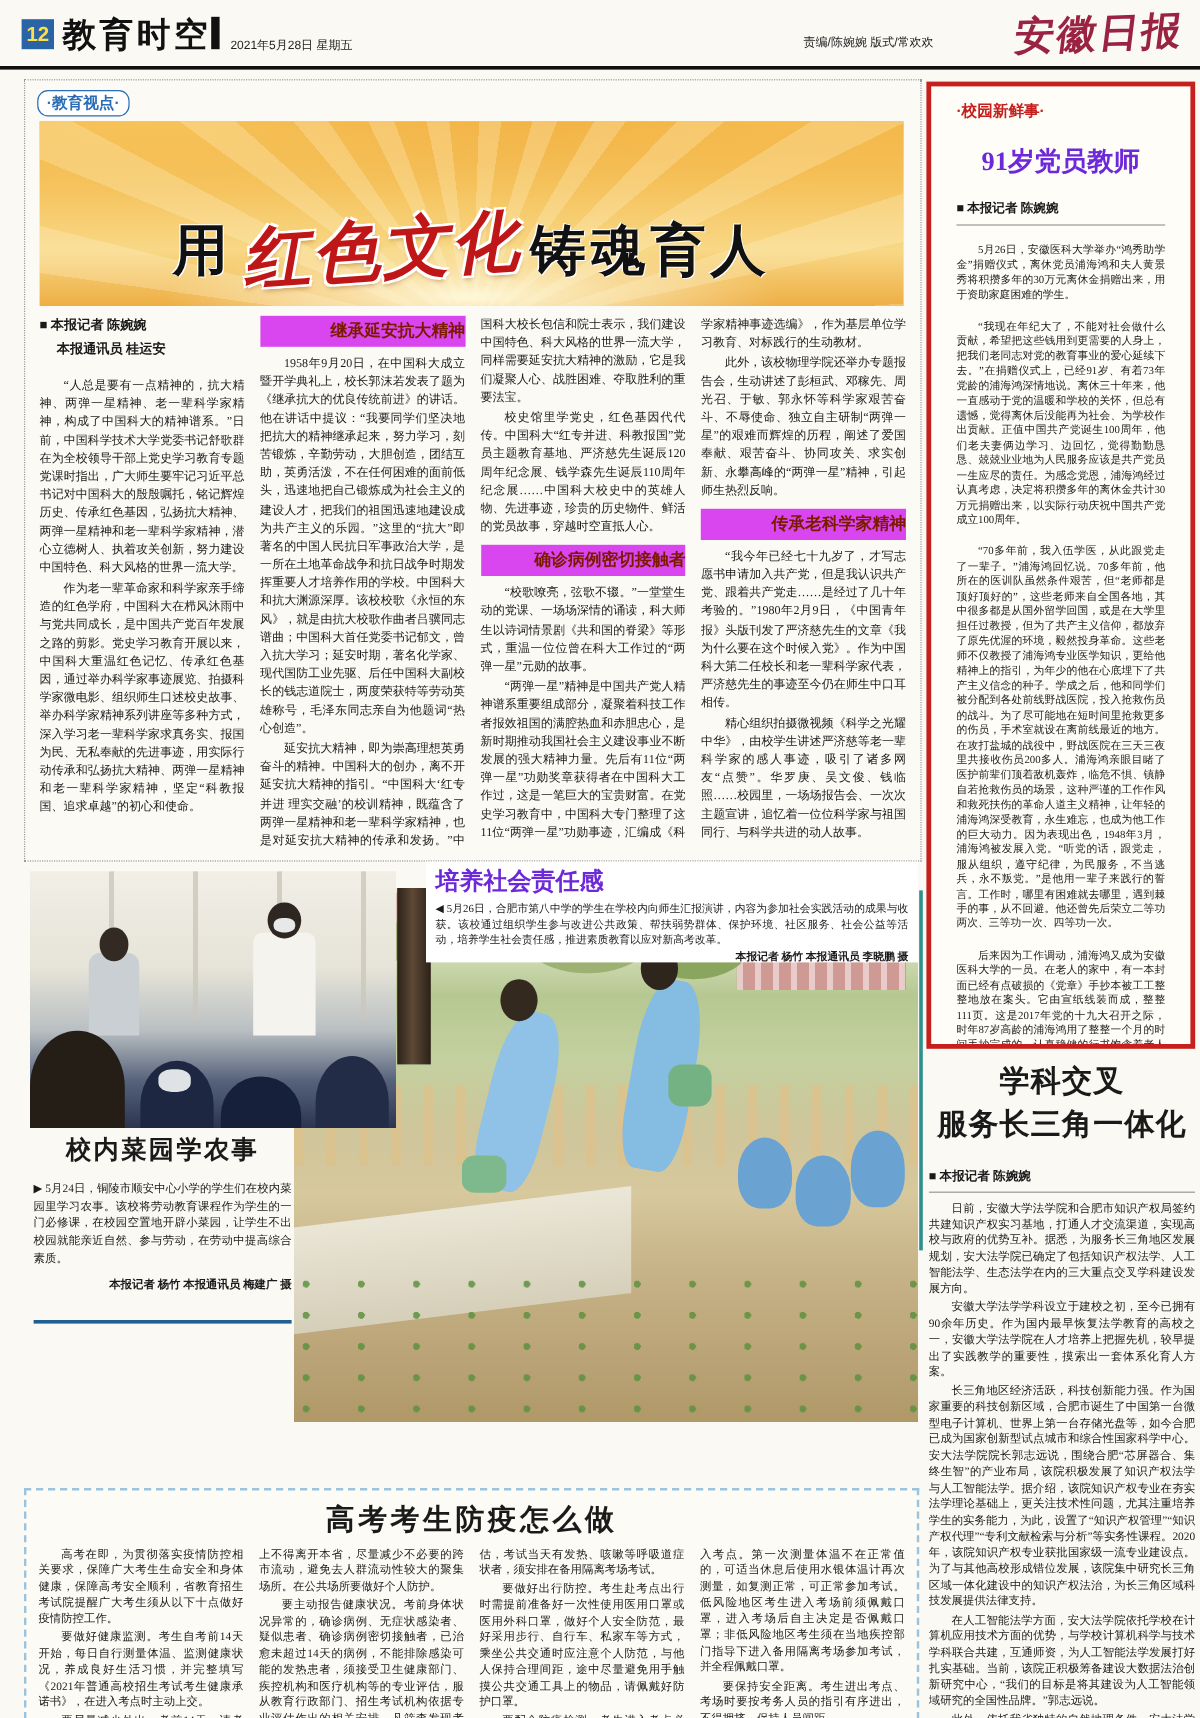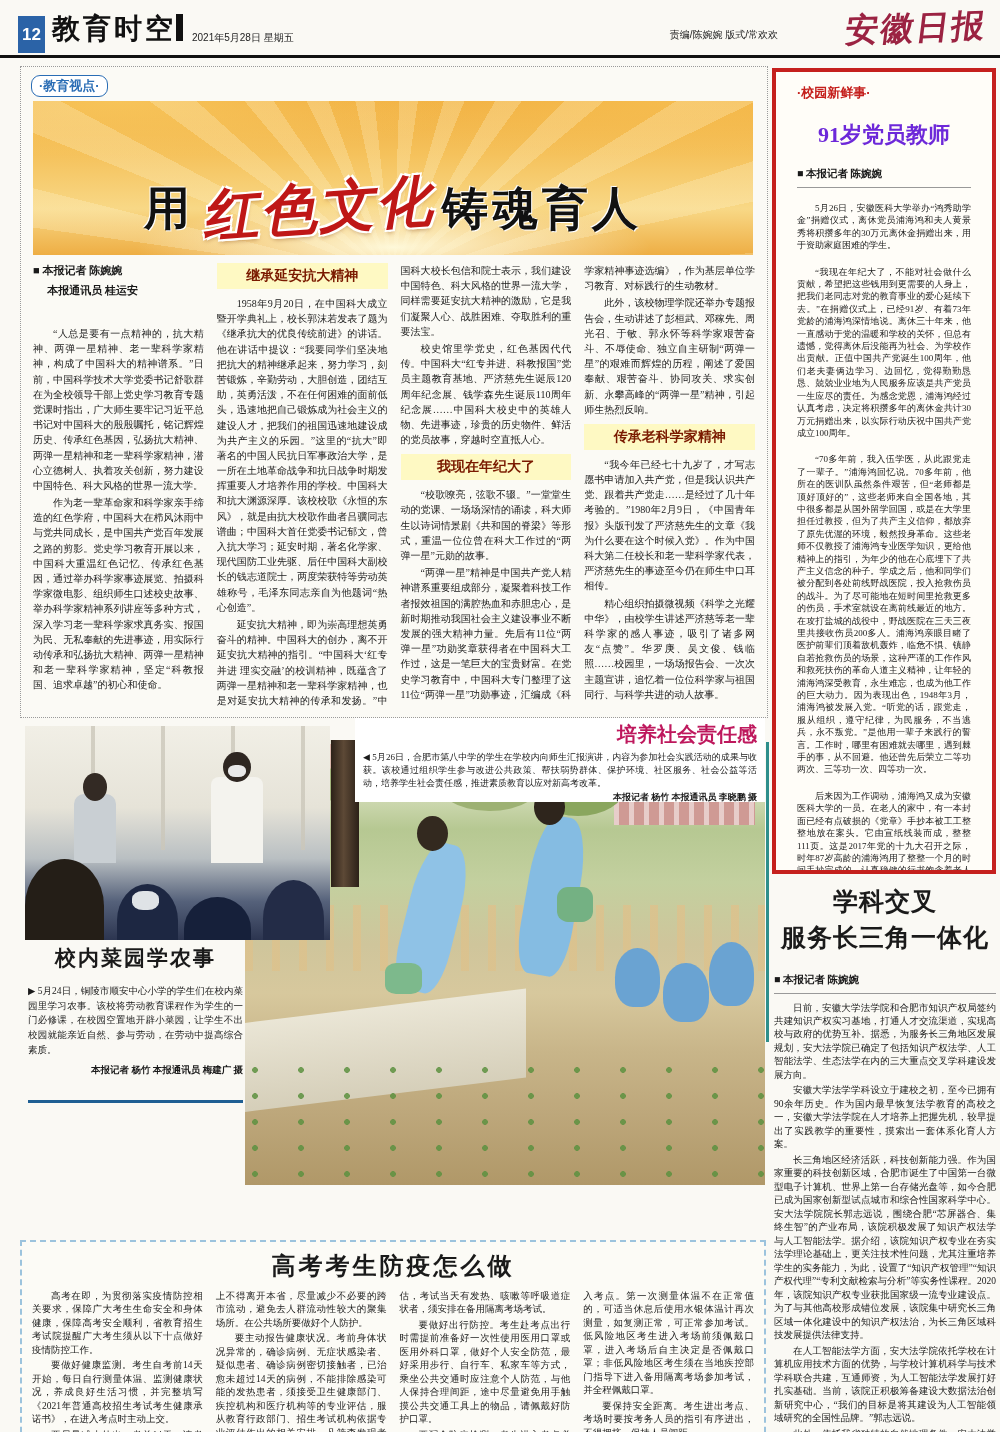--- a/index.html
+++ b/index.html
@@ -1,20 +1,20 @@
 <!DOCTYPE html>
 <html><head>
 <meta charset="utf-8">
 <style>
   html,body{margin:0;padding:0;background:#888;}
   .page{position:relative;width:1000px;height:1432px;margin:0 auto;background:#faf9f4;
         overflow:hidden;font-family:"Liberation Serif","DejaVu Serif",serif;color:#1a1a1a;}
   .abs{position:absolute;}
   
-  .pagenum{left:18px;top:16px;width:27px;height:37px;background:#2b63a7;color:#ffffff;
+  .pagenum{left:18px;top:16px;width:27px;height:25px;background:#2b63a7;color:#fde047;
            font-family:"Liberation Sans",sans-serif;font-weight:bold;font-size:17px;
            display:flex;align-items:center;justify-content:center;}
   .section-title{left:52px;top:10px;font-family:"Liberation Sans",sans-serif;
                  font-weight:bold;font-size:28px;letter-spacing:3px;color:#111;}
   .title-bar{left:176px;top:14px;width:7px;height:27px;background:#111;}
   .hdr-date{left:192px;top:31px;font-size:10px;color:#222;font-family:"Liberation Sans",sans-serif;}
   .hdr-editors{right:222px;top:28px;font-size:10px;color:#222;font-family:"Liberation Sans",sans-serif;}
   .masthead{right:14px;top:6px;font-size:33px;font-weight:900;color:#9b2342;
             transform:skewX(-9deg) rotate(-2deg);letter-spacing:2px;}
   .hdr-rule{left:0;top:55px;width:1000px;height:3px;background:#111;}
@@ -35,24 +35,24 @@
                 justify-content:center;align-items:center;gap:8px;}
   .bt-black{font-size:46px;font-weight:900;color:#111;letter-spacing:4px;
             text-shadow:1px 1px 0 #fff,-1px -1px 0 #fff;}
   .bt-red{font-size:56px;font-weight:900;color:#bf1717;font-style:italic;letter-spacing:2px;
           transform:rotate(-4deg);
           text-shadow:2px 2px 0 #fff,-2px -2px 0 #fff,2px -2px 0 #fff,-2px 2px 0 #fff,0 3px 4px rgba(120,50,0,.4);}
   .vp-body{position:absolute;left:12px;top:196px;width:722px;height:446px;overflow:hidden;
            column-count:4;column-gap:13px;text-align:justify;}
   .para{margin:0 0 2px;font-size:10px;line-height:1.52;text-indent:2em;}
   .vp-body .para{font-size:10px;}
-  .subhead{background:#fef9c3;color:#7a1a00;font-weight:bold;font-size:14px;text-align:center;
+  .subhead{background:#d946ef;color:#7a1a00;font-weight:bold;font-size:14px;text-align:right;
            padding:4px 0;margin:7px 0;break-inside:avoid;font-family:"Liberation Sans",sans-serif;}
   .byline-line{font-size:11px;font-weight:bold;margin:0 0 5px;text-indent:0;}
-  .byline-line + .byline-line{text-indent:1.3em;margin-bottom:28px;}
+  .byline-line + .byline-line{text-indent:1.3em;margin-bottom:16px;}
   
   .red-box{left:772px;top:68px;width:224px;height:806px;border:4px solid #c5201d;
            background:#fffdf8;padding:10px 21px;box-sizing:border-box;overflow:hidden;}
   .cn-label{color:#c5201d;font-weight:bold;font-size:13px;margin:2px 0 16px;
             font-family:"Liberation Sans",sans-serif;}
   .cn-headline{font-size:22px;font-weight:900;text-align:center;line-height:1.5;color:#6d28d9;}
   .art-byline{font-size:10.5px;font-weight:bold;margin:16px 0 8px;padding-bottom:6px;
               border-bottom:1px solid #999;}
   .red-box .para{font-size:9px;line-height:1.38;margin:14px 0 1px;}
   
@@ -90,21 +90,21 @@
   .gd-kid2-head{position:absolute;left:55.5%;top:11%;width:6%;height:8%;background:#2e251c;border-radius:50%;}
   .gd-kid2-can{position:absolute;left:60%;top:33%;width:7%;height:8%;background:#74b183;border-radius:30%;}
   .gd-group{position:absolute;left:70%;top:42%;width:29%;height:24%;}
   .gd-group span{position:absolute;background:#6aa3d2;border-radius:50% 50% 40% 40%;}
   .gd-mulch{position:absolute;left:-4%;top:60%;width:58%;height:20%;background:linear-gradient(180deg,#edeadd,#d8d3c0);
      transform:skewY(-7deg);opacity:.9;}
   .gd-seedlings{position:absolute;left:0;bottom:0;width:100%;height:28%;
      background:radial-gradient(circle 4px at 10px 10px,#5d9140 70%,transparent 75%);
      background-size:46px 26px;opacity:.85;}
   .cap-box{left:355px;top:718px;width:410px;height:84px;background:#fff;padding:2px 8px;box-sizing:border-box;overflow:hidden;}
-  .cap-title{font-size:20px;font-weight:900;text-align:right;margin:1px 0 3px;color:#be185d;}
+  .cap-title{font-size:20px;font-weight:900;text-align:left;margin:1px 0 3px;color:#6d28d9;}
   .cap-text{font-size:9px;line-height:1.45;text-align:justify;}
   .cap-credit{font-size:9px;font-weight:bold;text-align:right;margin-top:1px;}
   .farm-block{left:28px;top:944px;width:215px;}
   .farm-title{font-size:21px;font-weight:900;text-align:center;letter-spacing:2px;margin:0 0 12px;}
   .farm-caption{font-size:9.5px;line-height:1.55;text-align:justify;}
   .farm-credit{font-size:9.5px;font-weight:bold;text-align:right;margin-top:6px;}
   .blue-rule{left:28px;top:1100px;width:215px;height:3px;background:#1f5f93;}
   .teal-rule{left:766px;top:742px;width:3px;height:300px;background:#2e8f8c;}
   
   .covid-box{left:20px;top:1240px;width:746px;height:232px;border:2px dashed #9cc3dd;
@@ -142,21 +142,21 @@
     </div>
     <div class="vp-body">
         <p class="byline-line">■ 本报记者 陈婉婉</p>
         <p class="byline-line">本报通讯员 桂运安</p>
         <p class="para">“人总是要有一点精神的，抗大精神、两弹一星精神、老一辈科学家精神，构成了中国科大的精神谱系。”日前，中国科学技术大学党委书记舒歌群在为全校领导干部上党史学习教育专题党课时指出，广大师生要牢记习近平总书记对中国科大的殷殷嘱托，铭记辉煌历史、传承红色基因，弘扬抗大精神、两弹一星精神和老一辈科学家精神，潜心立德树人、执着攻关创新，努力建设中国特色、科大风格的世界一流大学。</p>
         <p class="para">作为老一辈革命家和科学家亲手缔造的红色学府，中国科大在栉风沐雨中与党共同成长，是中国共产党百年发展之路的剪影。党史学习教育开展以来，中国科大重温红色记忆、传承红色基因，通过举办科学家事迹展览、拍摄科学家微电影、组织师生口述校史故事、举办科学家精神系列讲座等多种方式，深入学习老一辈科学家求真务实、报国为民、无私奉献的先进事迹，用实际行动传承和弘扬抗大精神、两弹一星精神和老一辈科学家精神，坚定“科教报国、追求卓越”的初心和使命。</p>
         <div class="subhead">继承延安抗大精神</div>
         <p class="para">1958年9月20日，在中国科大成立暨开学典礼上，校长郭沫若发表了题为《继承抗大的优良传统前进》的讲话。他在讲话中提议：“我要同学们坚决地把抗大的精神继承起来，努力学习，刻苦锻炼，辛勤劳动，大胆创造，团结互助，英勇活泼，不在任何困难的面前低头，迅速地把自己锻炼成为社会主义的建设人才，把我们的祖国迅速地建设成为共产主义的乐园。”这里的“抗大”即著名的中国人民抗日军事政治大学，是一所在土地革命战争和抗日战争时期发挥重要人才培养作用的学校。中国科大和抗大渊源深厚。该校校歌《永恒的东风》，就是由抗大校歌作曲者吕骥同志谱曲；中国科大首任党委书记郁文，曾入抗大学习；延安时期，著名化学家、现代国防工业先驱、后任中国科大副校长的钱志道院士，两度荣获特等劳动英雄称号，毛泽东同志亲自为他题词“热心创造”。</p>
         <p class="para">延安抗大精神，即为崇高理想英勇奋斗的精神。中国科大的创办，离不开延安抗大精神的指引。“中国科大‘红专并进 理实交融’的校训精神，既蕴含了两弹一星精神和老一辈科学家精神，也是对延安抗大精神的传承和发扬。”中国科大校长包信和院士表示，我们建设中国特色、科大风格的世界一流大学，同样需要延安抗大精神的激励，它是我们凝聚人心、战胜困难、夺取胜利的重要法宝。</p>
         <p class="para">校史馆里学党史，红色基因代代传。中国科大“红专并进、科教报国”党员主题教育基地、严济慈先生诞辰120周年纪念展、钱学森先生诞辰110周年纪念展……中国科大校史中的英雄人物、先进事迹，珍贵的历史物件、鲜活的党员故事，穿越时空直抵人心。</p>
-        <div class="subhead">我现在年纪大了</div>
+        <div class="subhead">确诊病例密切接触者</div>
         <p class="para">“校歌嘹亮，弦歌不辍。”一堂堂生动的党课、一场场深情的诵读，科大师生以诗词情景剧《共和国的脊梁》等形式，重温一位位曾在科大工作过的“两弹一星”元勋的故事。</p>
         <p class="para">“两弹一星”精神是中国共产党人精神谱系重要组成部分，凝聚着科技工作者报效祖国的满腔热血和赤胆忠心，是新时期推动我国社会主义建设事业不断发展的强大精神力量。先后有11位“两弹一星”功勋奖章获得者在中国科大工作过，这是一笔巨大的宝贵财富。在党史学习教育中，中国科大专门整理了这11位“两弹一星”功勋事迹，汇编成《科学家精神事迹选编》，作为基层单位学习教育、对标践行的生动教材。</p>
         <p class="para">此外，该校物理学院还举办专题报告会，生动讲述了彭桓武、邓稼先、周光召、于敏、郭永怀等科学家艰苦奋斗、不辱使命、独立自主研制“两弹一星”的艰难而辉煌的历程，阐述了爱国奉献、艰苦奋斗、协同攻关、求实创新、永攀高峰的“两弹一星”精神，引起师生热烈反响。</p>
         <div class="subhead">传承老科学家精神</div>
         <p class="para">“我今年已经七十九岁了，才写志愿书申请加入共产党，但是我认识共产党、跟着共产党走……是经过了几十年考验的。”1980年2月9日，《中国青年报》头版刊发了严济慈先生的文章《我为什么要在这个时候入党》。作为中国科大第二任校长和老一辈科学家代表，严济慈先生的事迹至今仍在师生中口耳相传。</p>
         <p class="para">精心组织拍摄微视频《科学之光耀中华》，由校学生讲述严济慈等老一辈科学家的感人事迹，吸引了诸多网友“点赞”。华罗庚、吴文俊、钱临照……校园里，一场场报告会、一次次主题宣讲，追忆着一位位科学家与祖国同行、与科学共进的动人故事。</p>
       </div>
   </div>
 
   <div class="abs red-box">

